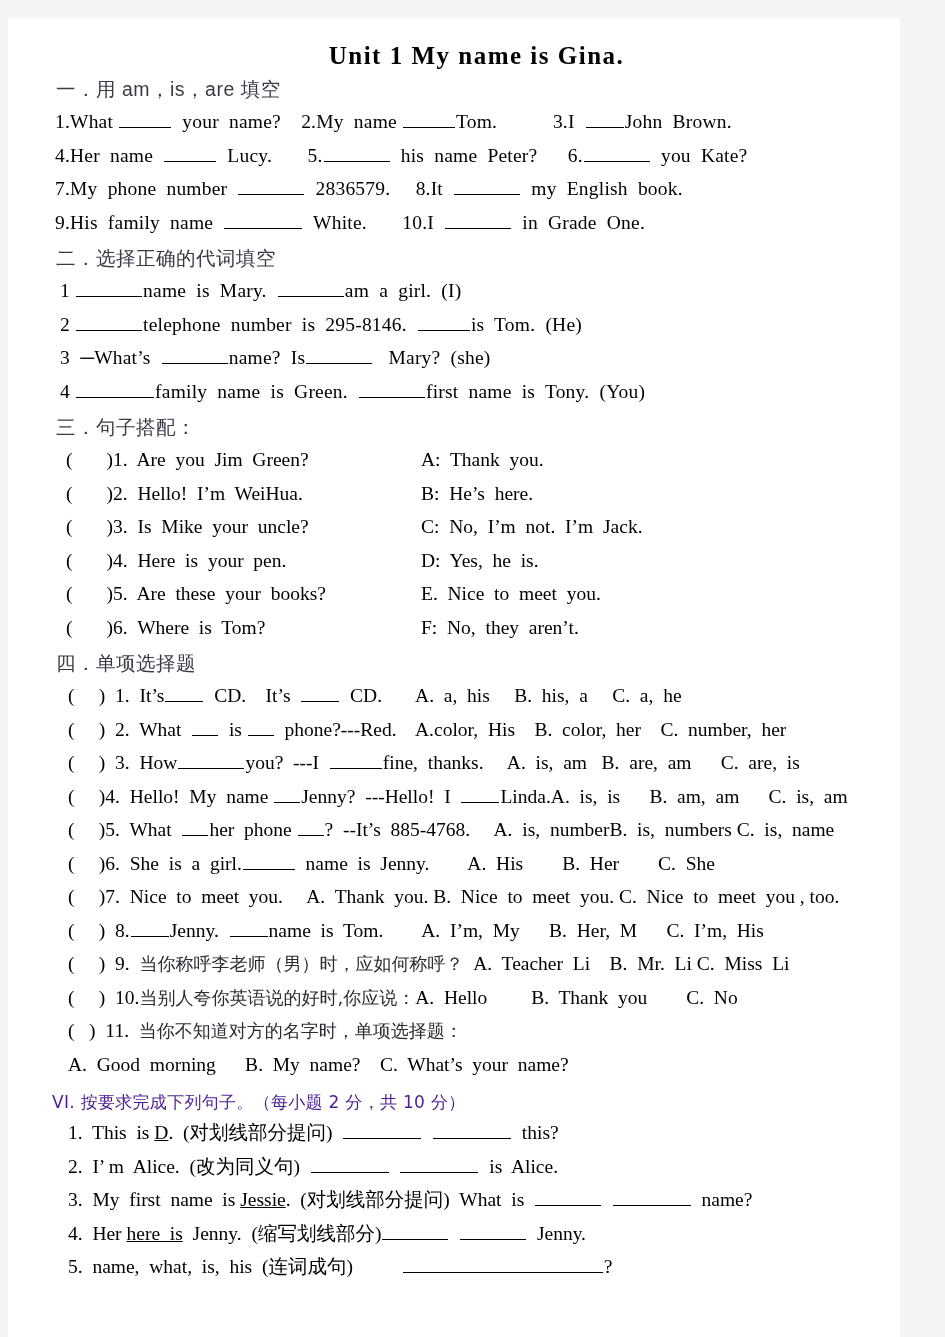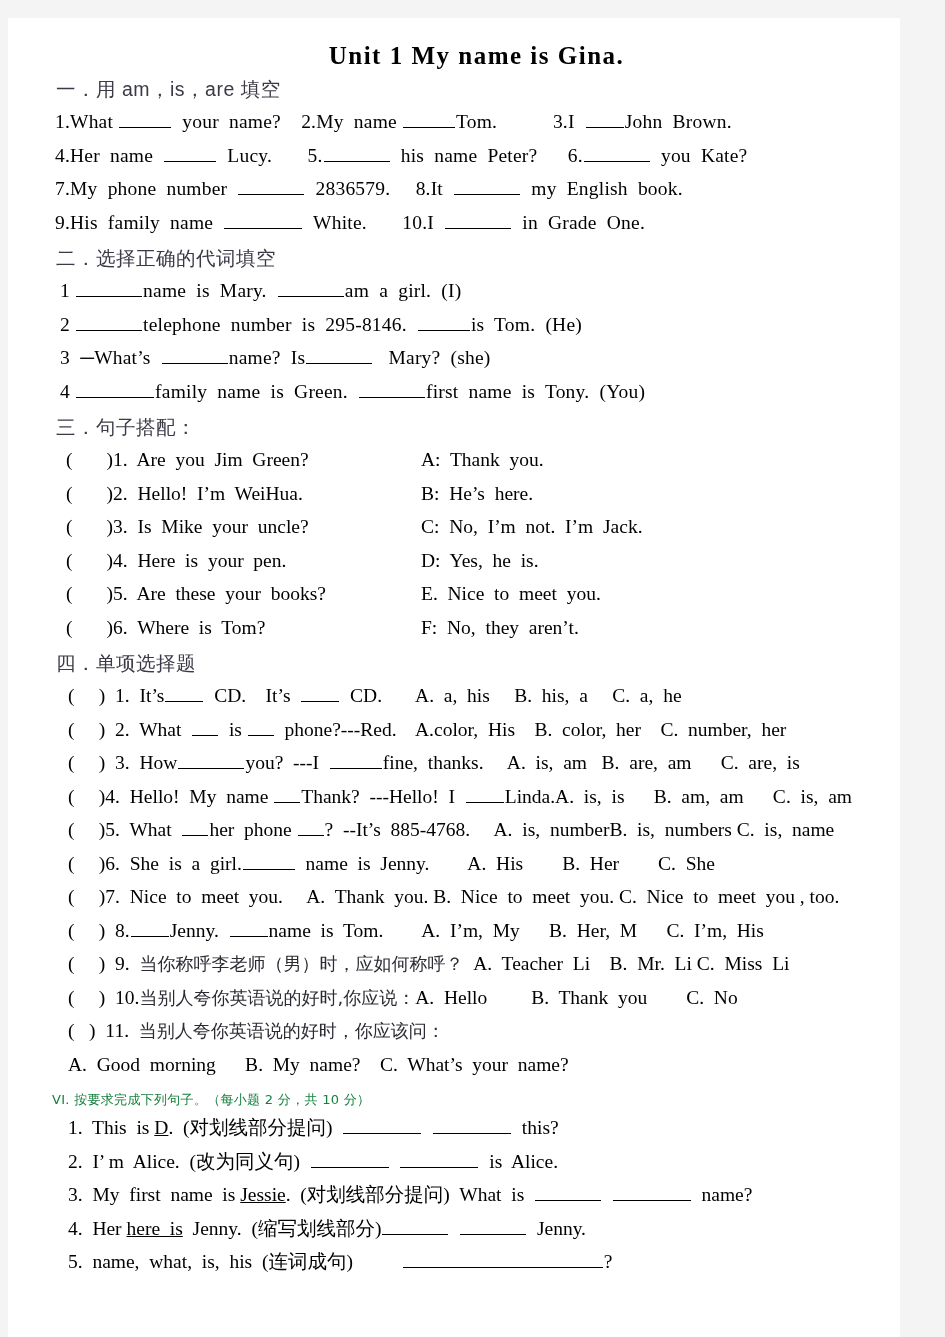--- a/index.html
+++ b/index.html
@@ -38,22 +38,22 @@
   }
 
   .heading {
     font-size: 19.5px;
     color: #3a3a46;
     margin: 6px 0 2px 48px;
     letter-spacing: 0.5px;
     font-family: Liberation Sans, sans-serif;
   }
   .heading-serif {
-    font-size: 13px;
-    color: #15803d;
+    font-size: 17px;
+    color: #4c1d95;
     margin: 10px 0 2px 44px;
     letter-spacing: 0.3px;
     font-family: "DejaVu Sans", "Liberation Sans", sans-serif;
   }
 
   .line {
     font-size: 19.5px;
     line-height: 33.5px;
     margin: 0 0 0 47px;
     white-space: pre;
@@ -146,28 +146,28 @@
           <div class="match-row"><div class="match-left">(       )6.  Where  is  Tom?</div><div class="match-right">F:  No,  they  aren’t.</div></div>
         </div>
   </div>
 
   <div>
     <div class="heading">四．单项选择题</div>
     <div id="s4-rows">
           <div class="sec4-row"><span>(     )  1.  It’s</span><span class="blank b-sm"></span><span>  CD.    It’s  </span><span class="blank b-sm"></span><span>  CD.       A.  a,  his     B.  his,  a     C.  a,  he</span></div>
           <div class="sec4-row"><span>(     )  2.  What  </span><span class="blank b-xs"></span><span>  is </span><span class="blank b-xs"></span><span>  phone?---Red.    A.color,  His    B.  color,  her    C.  number,  her</span></div>
           <div class="sec4-row"><span>(     )  3.  How</span><span class="blank b-lg"></span><span>you?  ---I  </span><span class="blank b-md"></span><span>fine,  thanks.     A.  is,  am   B.  are,  am      C.  are,  is</span></div>
-          <div class="sec4-row"><span>(     )4.  Hello!  My  name </span><span class="blank b-xs"></span><span>Thank?  ---Hello!  I  </span><span class="blank b-sm"></span><span>Linda.A.  is,  is      B.  am,  am      C.  is,  am</span></div>
+          <div class="sec4-row"><span>(     )4.  Hello!  My  name </span><span class="blank b-xs"></span><span>Jenny?  ---Hello!  I  </span><span class="blank b-sm"></span><span>Linda.A.  is,  is      B.  am,  am      C.  is,  am</span></div>
           <div class="sec4-row"><span>(     )5.  What  </span><span class="blank b-xs"></span><span>her  phone </span><span class="blank b-xs"></span><span>?  --It’s  885-4768.     A.  is,  numberB.  is,  numbers C.  is,  name</span></div>
           <div class="sec4-row"><span>(     )6.  She  is  a  girl.</span><span class="blank b-md"></span><span>  name  is  Jenny.        A.  His        B.  Her        C.  She</span></div>
           <div class="sec4-row"><span>(     )7.  Nice  to  meet  you.     A.  Thank  you. B.  Nice  to  meet  you. C.  Nice  to  meet  you , too.</span></div>
           <div class="sec4-row"><span>(     )  8.</span><span class="blank b-sm"></span><span>Jenny.  </span><span class="blank b-sm"></span><span>name  is  Tom.        A.  I’m,  My      B.  Her,  M      C.  I’m,  His</span></div>
           <div class="sec4-row"><span>(     )  9.  </span><span class="cn">当你称呼李老师（男）时，应如何称呼？</span><span>  A.  Teacher  Li    B.  Mr.  Li C.  Miss  Li</span></div>
           <div class="sec4-row"><span>(     )  10.</span><span class="cn">当别人夸你英语说的好时,你应说：</span><span>A.  Hello         B.  Thank  you        C.  No</span></div>
-          <div class="sec4-row"><span>(   )  11.  </span><span class="cn">当别人夸你英语说的好时，你应该问：</span></div>
+          <div class="sec4-row"><span>(   )  11.  </span><span class="cn">当你不知道对方的名字时，单项选择题：</span></div>
           <div class="sec4-row indent4"><span>A.  Good  morning      B.  My  name?    C.  What’s  your  name?</span></div>
         </div>
   </div>
 
   <div>
     <div class="heading-serif">VI.  按要求完成下列句子。（每小题 2 分，共 10 分）</div>
     <div id="s6-rows">
           <div class="sec6-row"><span>1.  This  is </span><span class="ul">D</span><span>.  (对划线部分提问)  </span><span class="blank b-xl"></span><span>  </span><span class="blank b-xl"></span><span>  this?</span></div>
           <div class="sec6-row"><span>2.  I’ m  Alice.  (改为同义句)  </span><span class="blank b-xl"></span><span>  </span><span class="blank b-xl"></span><span>  is  Alice.</span></div>
           <div class="sec6-row"><span>3.  My  first  name  is </span><span class="ul">Jessie</span><span>.  (对划线部分提问)  What  is  </span><span class="blank b-lg"></span><span>  </span><span class="blank b-xl"></span><span>  name?</span></div>

